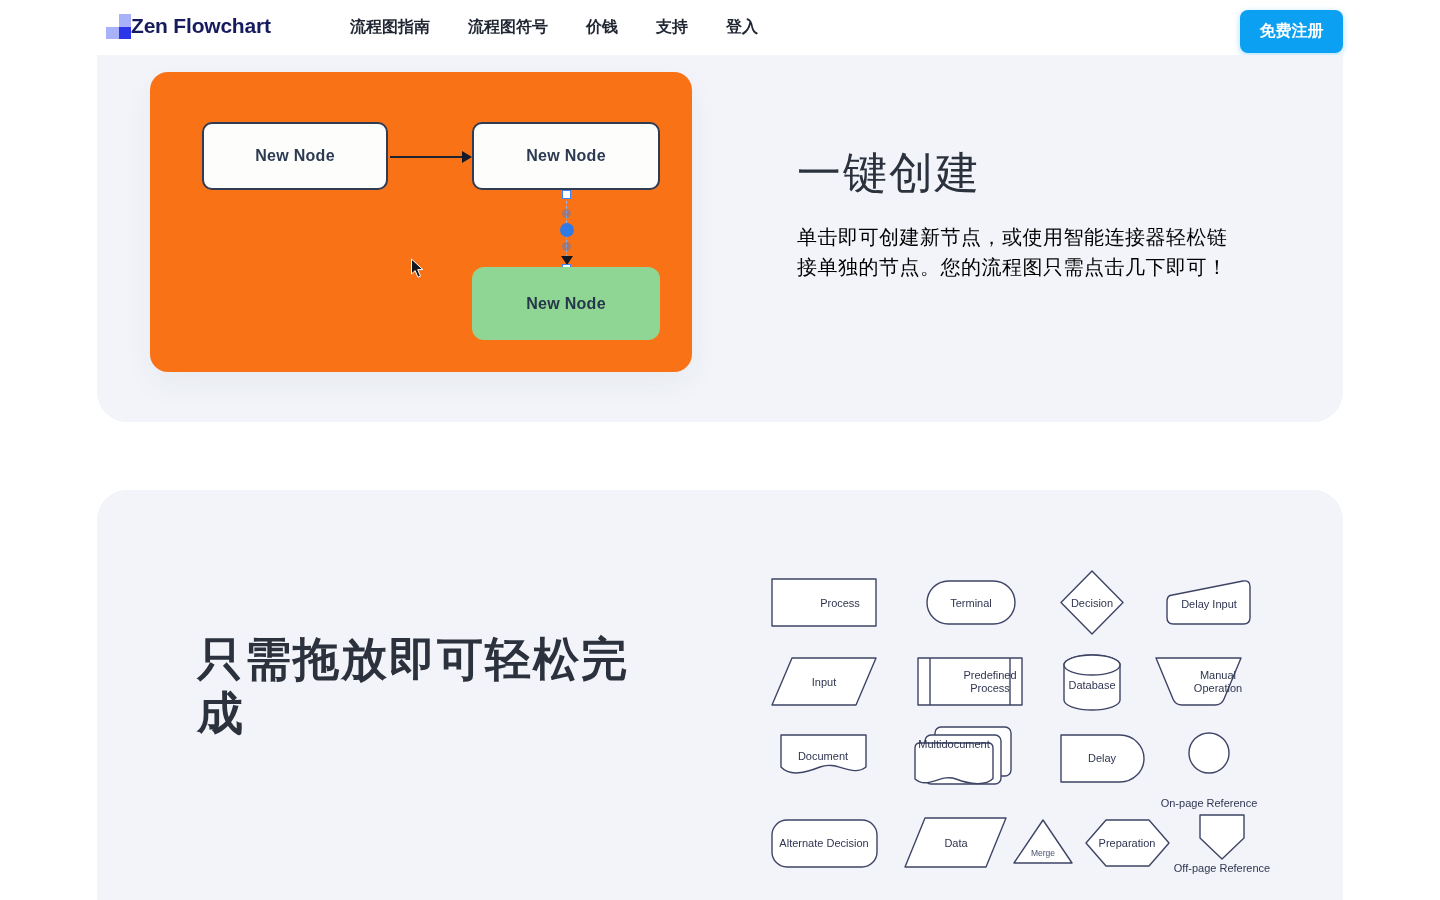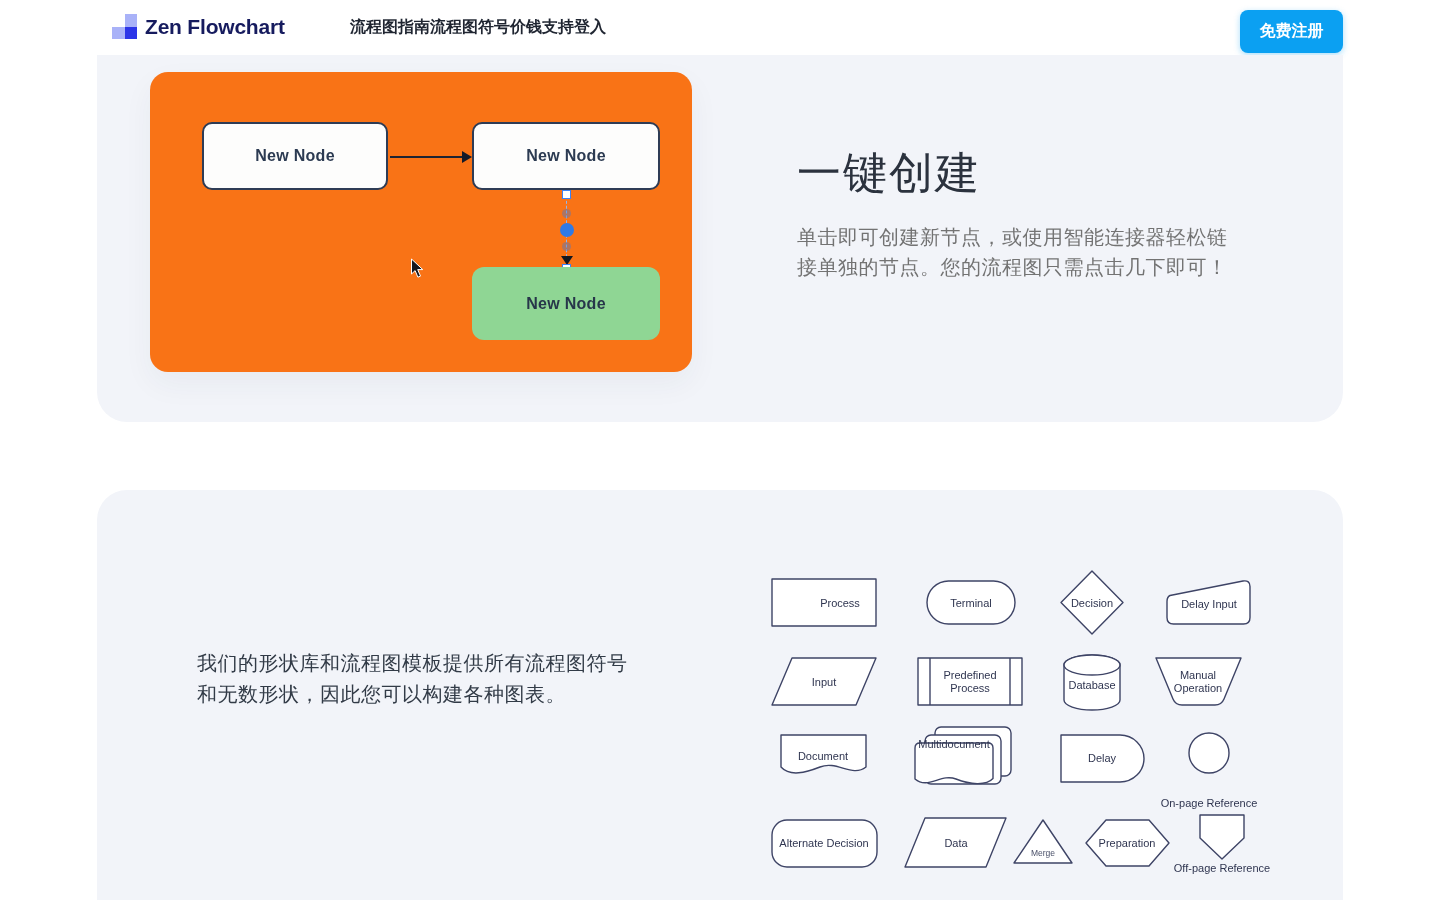--- a/index.html
+++ b/index.html
@@ -5,28 +5,28 @@
   * { margin:0; padding:0; box-sizing:border-box; }
   html,body { background:#fff; }
   .page {
     position:relative; width:1440px; height:900px; overflow:hidden;
     background:#ffffff;
     font-family:"Liberation Sans","DejaVu Sans",sans-serif;
     color:#2b323e;
   }
   
   .navbar { position:absolute; left:0; top:0; width:1440px; height:55px; background:#fff; }
-  .brand { position:absolute; left:112px; top:14px; display:flex; align-items:center; gap:8px; cursor:pointer; }
+  .brand { position:absolute; left:106px; top:14px; display:flex; gap:0; cursor:pointer; }
   .logo-icon { position:relative; width:25px; height:25px; }
   .logo-icon .sq { position:absolute; width:12.5px; height:12.5px; }
   .logo-icon .sq.a { left:12.5px; top:0;  background:#a9b2f8; }
   .logo-icon .sq.b { left:0;     top:12.5px; background:#a9b2f8; }
   .logo-icon .sq.c { left:12.5px; top:12.5px; background:#2c35e8; }
   .brand-text { font-size:21px; font-weight:800; letter-spacing:-0.2px; color:#161b5e; }
-  .nav-links { position:absolute; left:350px; top:0; height:55px; display:flex; align-items:center; }
+  .nav-links { position:absolute; left:350px; top:0; height:55px; display:flex; align-items:center; gap:38px; }
   .nav-links a { font-size:16px; font-weight:600; color:#1f2531; text-decoration:none; cursor:pointer; white-space:nowrap; }
   .cta-btn {
     position:absolute; left:1240px; top:10px; width:103px; height:43px;
     background:#0ba0f2; color:#fff; font-size:16px; font-weight:700;
     border:none; border-radius:8px; cursor:pointer;
     font-family:"Liberation Sans","DejaVu Sans",sans-serif;
     box-shadow:0 2px 6px rgba(11,160,242,0.35);
   }
   
   .panel { position:absolute; left:97px; width:1246px; background:#f2f4f9; }
@@ -61,32 +61,32 @@
   .dot-faded { position:absolute; width:9px; height:9px; border-radius:50%; background:rgba(47,122,229,0.38); }
   .dot-f1 { left:412px; top:137px; }
   .dot-f2 { left:412px; top:170px; }
   .dot-main { position:absolute; left:410px; top:151px; width:14px; height:14px; border-radius:50%; background:#2f7ae5; }
   .v-arrow-head { position:absolute; left:411px; top:184px; width:0; height:0;
     border-top:9px solid #15181f; border-left:6px solid transparent; border-right:6px solid transparent; }
   .cursor-icon { position:absolute; left:260px; top:186px; }
   
   .copy-1 { position:absolute; left:700px; top:89px; width:470px; }
   .copy-1 h2 { font-size:44px; font-weight:400; letter-spacing:2px; color:#2b323e; }
-  .copy-1 p { margin-top:20px; width:448px; font-size:20px; line-height:29.5px; color:#737373; letter-spacing:0.5px; }
+  .copy-1 p { margin-top:20px; width:448px; font-size:20px; line-height:29.5px; color:#000000; letter-spacing:0.5px; }
   .copy-2 { position:absolute; left:100px; top:142px; width:470px; }
   .copy-2 h2 { font-size:46px; font-weight:800; letter-spacing:2px; line-height:54px; color:#2b323e; width:460px; }
   .copy-2 p { margin-top:16px; width:448px; font-size:20px; line-height:30.5px; color:#323b47; letter-spacing:0.5px; }
   
   .shapes-wrap { position:absolute; left:663px; top:75px; width:520px; height:325px; }
   .shapes-wrap svg { position:absolute; left:0; top:0; }
   .shape-label {
     position:absolute; transform:translate(-50%,-50%); text-align:center;
     font-size:11px; color:#2f3550; line-height:13px; white-space:nowrap;
   }
-  .shape-label.wrap { white-space:normal; }
+  .shape-label.wrap { white-space:normal;margin-left:20px; }
   .shape-label.tiny { font-size:8.5px; color:#4a5069; }
 </style>
 </head>
 <body>
 
 <div class="page">
 
   <header class="navbar">
     <div class="brand">
       <span class="logo-icon">
@@ -127,21 +127,21 @@
       </span>
     </div>
     <div class="copy-1">
       <h2>一键创建</h2>
       <p>单击即可创建新节点，或使用智能连接器轻松链接单独的节点。您的流程图只需点击几下即可！</p>
     </div>
   </section>
 
   <section class="panel panel-2">
     <div class="copy-2">
-      <p>我们的形状库和流程图模板提供所有流程图符号和无数形状，因此您可以构建各种图表。</p>
+      <h2>只需拖放即可轻松完成</h2>
     </div>
 
     <div class="shapes-wrap">
       <svg width="520" height="325" viewBox="0 0 520 325" fill="none" stroke="#3e4466" stroke-width="1.4" stroke-linejoin="round">
 
         <rect x="12" y="14" width="104" height="47" fill="#fff"></rect>
         <rect x="167" y="16" width="88" height="43" rx="21.5" fill="#fff"></rect>
         <path d="M332 6 L363 37.5 L332 69 L301 37.5 Z" fill="#fff"></path>
         <path d="M410 30.5 L483 16 Q490 15 490 21.5 L490 52.5 Q490 59 483.5 59 L413.5 59 Q407 59 407 52.5 L407 36.5 Q407 32 410 30.5 Z" fill="#fff"></path>
 

